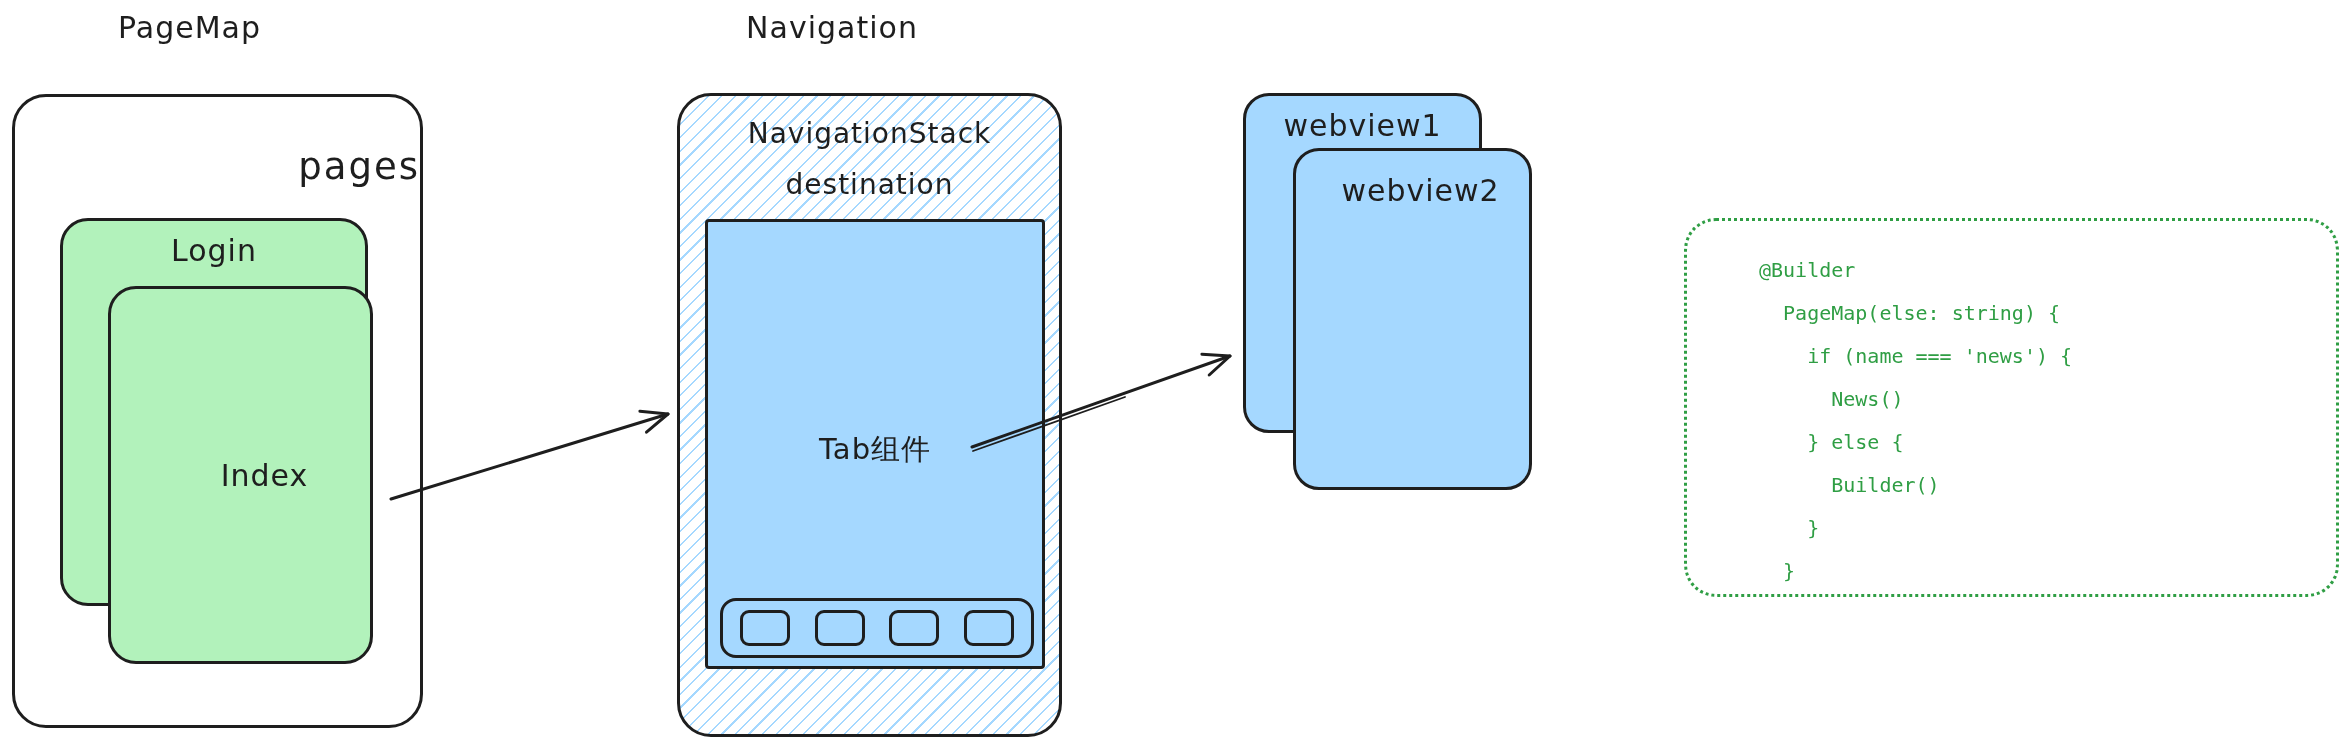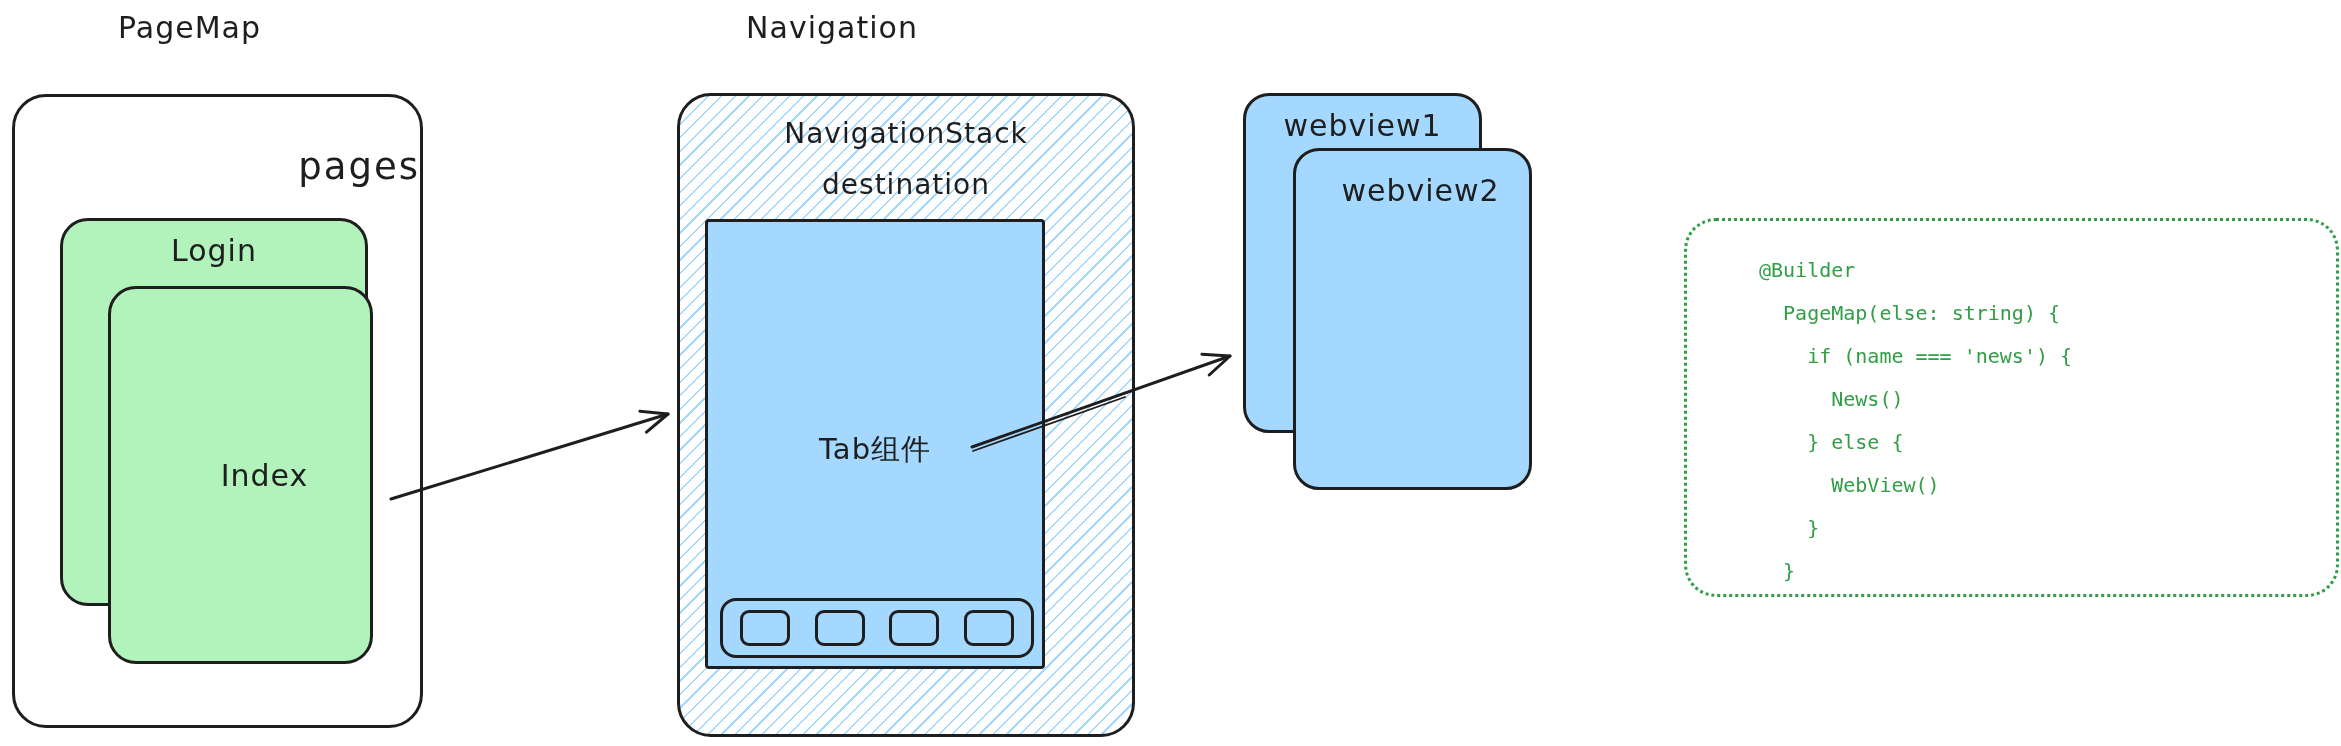--- a/index.html
+++ b/index.html
@@ -61,21 +61,21 @@
   }
   .card-label { font-size: 30px; letter-spacing: 1px; }
   .login-card .card-label {
     position: absolute; left: 0; top: 12px; width: 100%; text-align: center;
   }
 
   
   .nav-stack-box {
     position: absolute;
     left: 677px; top: 93px;
-    width: 458px; height: 644px;
+    width: 385px; height: 644px;
     border: 3px solid var(--stroke);
     border-radius: 34px;
     box-sizing: border-box;
     background-color: var(--background);
     background-image: repeating-linear-gradient(
       135deg,
       var(--hatch-blue) 0px, var(--hatch-blue) 1.6px,
       transparent 1.6px, transparent 9.6px
     );
   }
@@ -219,21 +219,21 @@
   <div class="stack-card webview1-card">
     <span class="card-label">webview1</span>
   </div>
 
   <div class="stack-card webview2-card">
     <span class="card-label">webview2</span>
   </div>
 
 
   <div class="code-box">
-    <div class="code-lines"><div class="code-line">@Builder</div><div class="code-line">  PageMap(else: string) {</div><div class="code-line">    if (name === 'news') {</div><div class="code-line">      News()</div><div class="code-line">    } else {</div><div class="code-line">      WebView()</div><div class="code-line">    }</div><div class="code-line">  }</div></div>
+    <div class="code-lines"><div class="code-line">@Builder</div><div class="code-line">  PageMap(else: string) {</div><div class="code-line">    if (name === 'news') {</div><div class="code-line">      News()</div><div class="code-line">    } else {</div><div class="code-line">      Builder()</div><div class="code-line">    }</div><div class="code-line">  }</div></div>
   </div>
 
   <svg class="arrows-layer" width="2341" height="746" viewBox="0 0 2341 746">
 
     <g>
       <path class="arrow-line" stroke-width="3" d="M391,499 L668,414"></path>
       <path class="arrow-line" stroke-width="3" d="M646.5,432.2 L668,414 L639.9,411.2"></path>
     </g>
 
     <g>

